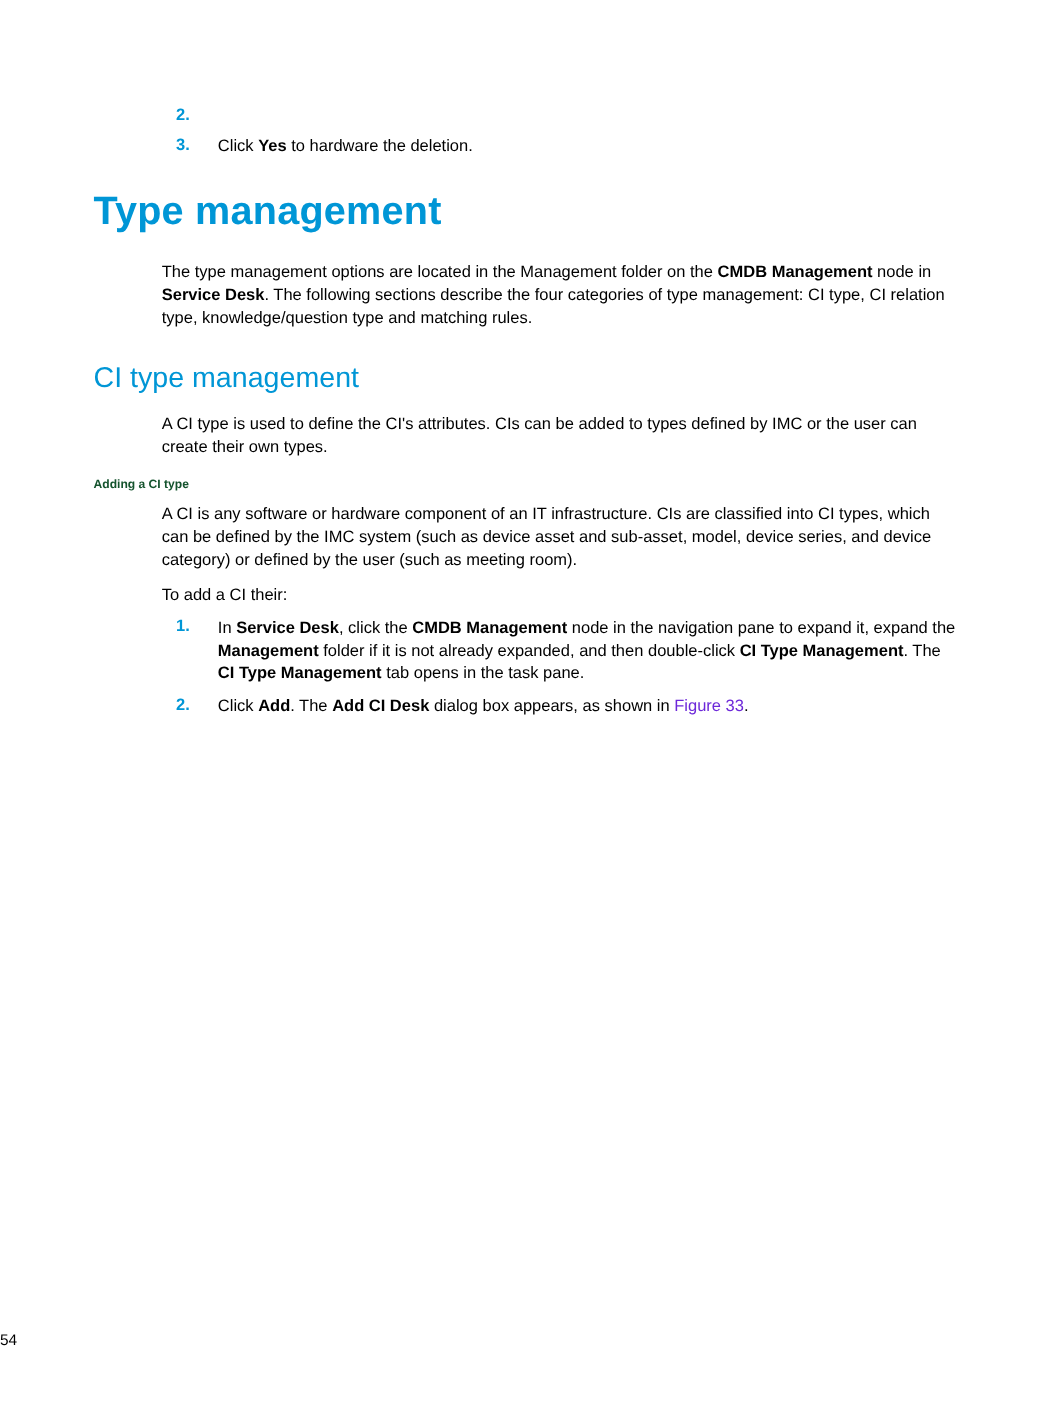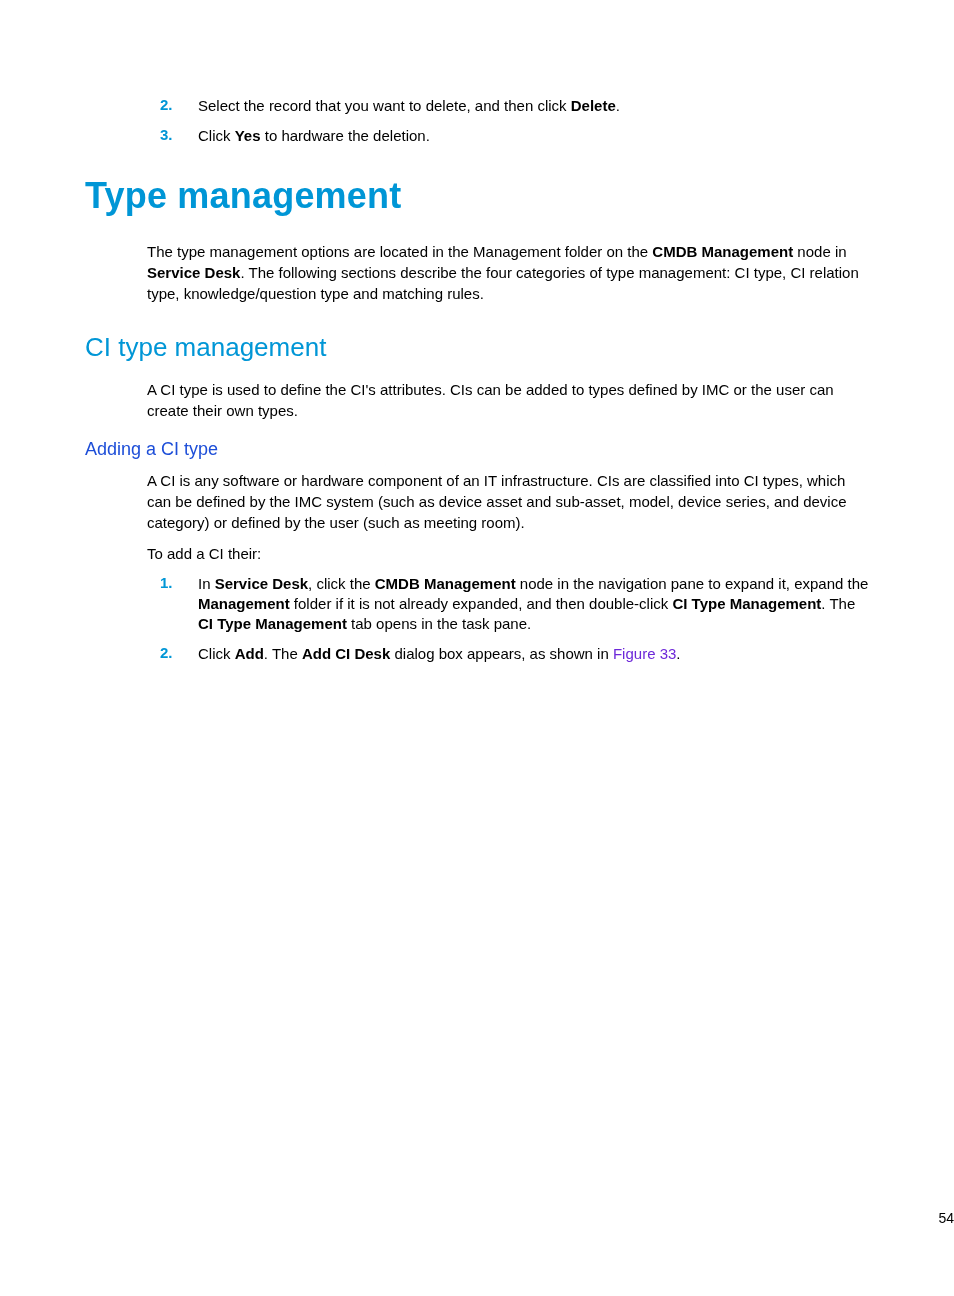--- a/index.html
+++ b/index.html
@@ -44,46 +44,43 @@
       margin-bottom: 10px;
     }
     .h2 {
       color: #0096d6;
       font-size: 26px;
       font-weight: normal;
       margin-top: 28px;
       margin-bottom: 16px;
     }
     .h3 {
-      color: #1d4ed8;
-      font-size: 18px;
-      font-weight: normal;
+      color: #14532d;
+      font-size: 11px;
+      font-weight: bold;
       margin-top: 18px;
       margin-bottom: 10px;
     }
     .bold { font-weight: bold; }
     .link { color: #6d28d9; }
     .pagenum {
       position: absolute;
       bottom: 70px;
       left: 0;
       width: 100%;
-      text-align: right;
+      text-align: left;
       font-size: 14px;
     }
   </style>
 </head>
 <body>
 
 <div class="ol-top">
   <div class="item">
     <span class="num">2.</span>
-    <span class="txt">
-      <span>Select the record that you want to delete, and then click </span><span class="bold">Delete</span><span>.</span>
-    </span>
   </div>
   <div class="item">
     <span class="num">3.</span>
     <span class="txt">
       <span>Click </span><span class="bold">Yes</span><span> to hardware the deletion.</span>
     </span>
   </div>
 </div>
 
 <h1 class="h1">Type management</h1>

